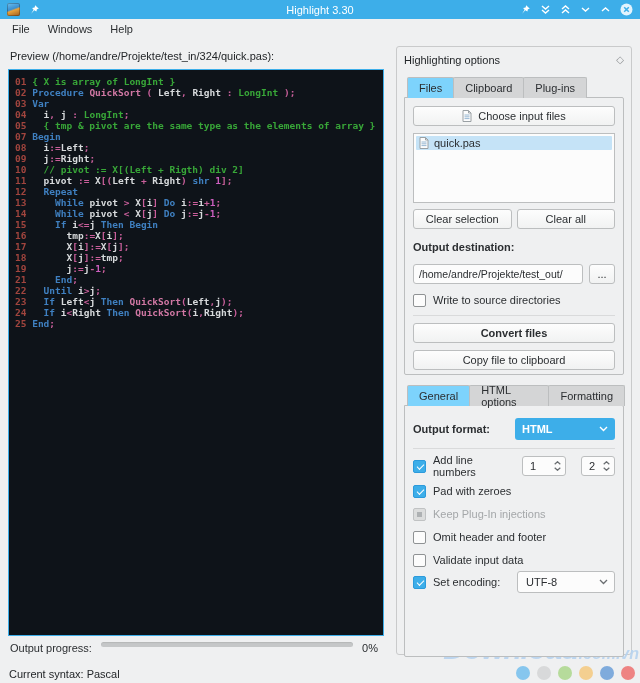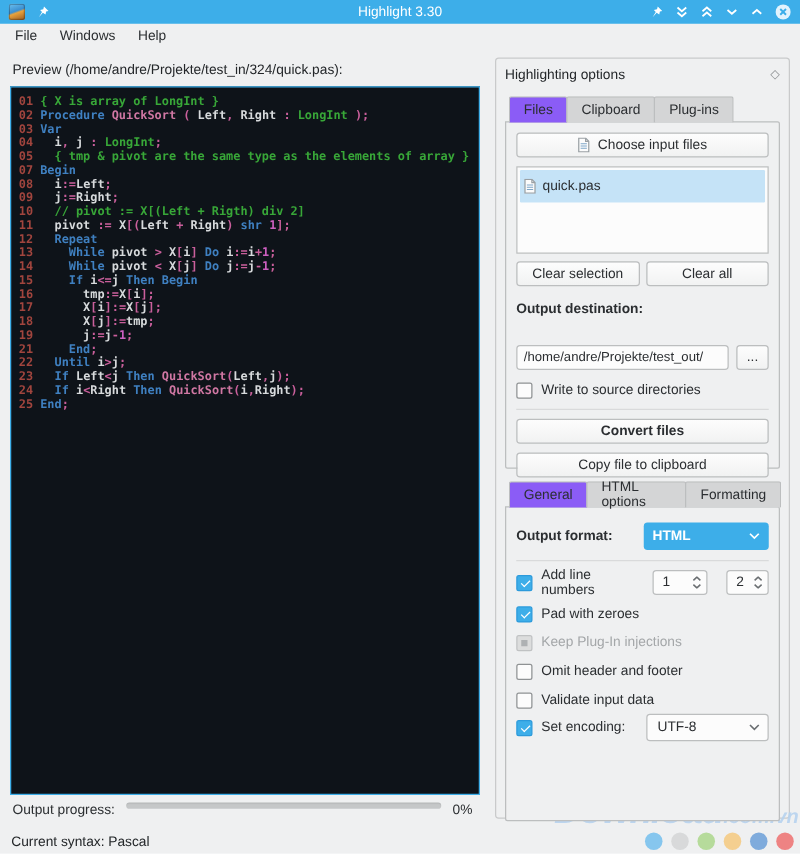--- a/index.html
+++ b/index.html
@@ -43,38 +43,38 @@
   .groupbox{position:absolute;top:46px;left:396px;width:236px;height:609px;
     border:1px solid #c9cacb;border-radius:3px;box-sizing:border-box;padding:6px 7px;}
   .group-title-row{display:flex;align-items:center;justify-content:space-between;
     font-size:11px;height:14px;color:#232629;}
   .diamond{color:#8f9294;font-size:10px;line-height:10px;}
 
   .tabs{display:flex;margin:10px 0 0 3px;position:relative;z-index:2;}
   .tab{font-size:11px;height:20px;display:flex;align-items:center;padding:0 11px;
     background:#d4d5d6;border:1px solid #bcbebf;border-bottom:none;
     border-radius:2px 2px 0 0;margin-right:-1px;color:#2b2e31;}
-  .tab.active{background:#8b5cf6;}
+  .tab.active{background:#7dd3fc;}
   .tab-frame{border:1px solid #bcbebf;border-radius:0 2px 2px 2px;margin-top:-1px;
     padding:8px;box-sizing:border-box;position:relative;z-index:1;background:#eff0f1;}
   .frame1{height:278px;}
   .frame2{height:252px;}
 
   .btn{display:flex;align-items:center;justify-content:center;gap:6px;height:20px;
     background:linear-gradient(#fdfdfd,#f1f2f2);border:1px solid #bcbebf;
     border-radius:3px;font-size:11px;color:#2b2e31;box-sizing:border-box;}
   .btn-bold{font-weight:bold;}
   .file-list{height:70px;background:#fcfcfc;border:1px solid #bcbebf;margin-top:7px;
     padding:2px;box-sizing:border-box;}
-  .file-item{display:flex;align-items:center;gap:5px;background:#c5e3f7;height:26px;
+  .file-item{display:flex;align-items:center;gap:5px;background:#c5e3f7;height:14px;
     padding:0 3px;font-size:11px;border-radius:1px;}
   .btn-row{display:flex;gap:5px;margin-top:6px;}
   .btn-row .btn{flex:1;}
   .section-label{font-weight:bold;font-size:11px;margin-top:12px;height:13px;}
-  .dest-row{display:flex;gap:6px;margin-top:22px;}
+  .dest-row{display:flex;gap:6px;margin-top:10px;}
   .text-input{flex:1;height:20px;background:#fcfcfc;border:1px solid #bcbebf;
     border-radius:3px;font-family:"Liberation Sans",sans-serif;font-size:10.5px;
     color:#2b2e31;padding:0 5px;box-sizing:border-box;}
   .btn-small{width:26px;flex:none;}
   .check-row{display:flex;align-items:center;gap:7px;font-size:11px;height:14px;margin-top:9px;}
   .cb{width:13px;height:13px;border:1px solid #8f9294;border-radius:2px;background:#fcfcfc;
     box-sizing:border-box;position:relative;flex:none;}
   .cb.checked{background:#3daee9;border-color:#2c9adb;}
   .cb.checked::after{content:"";position:absolute;left:2.5px;top:3px;width:6px;height:3px;
     border-left:1.6px solid #fff;border-bottom:1.6px solid #fff;transform:rotate(-45deg);}

